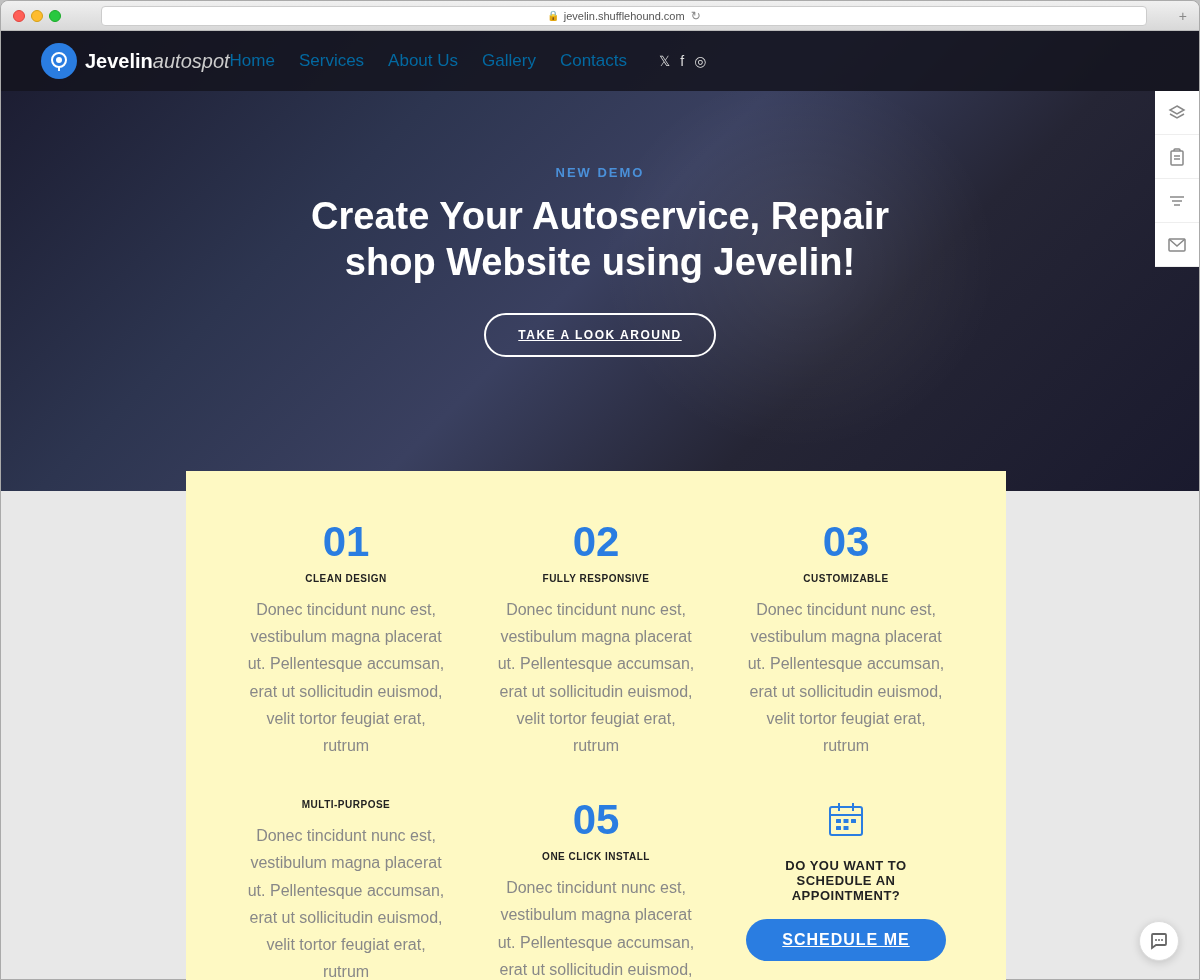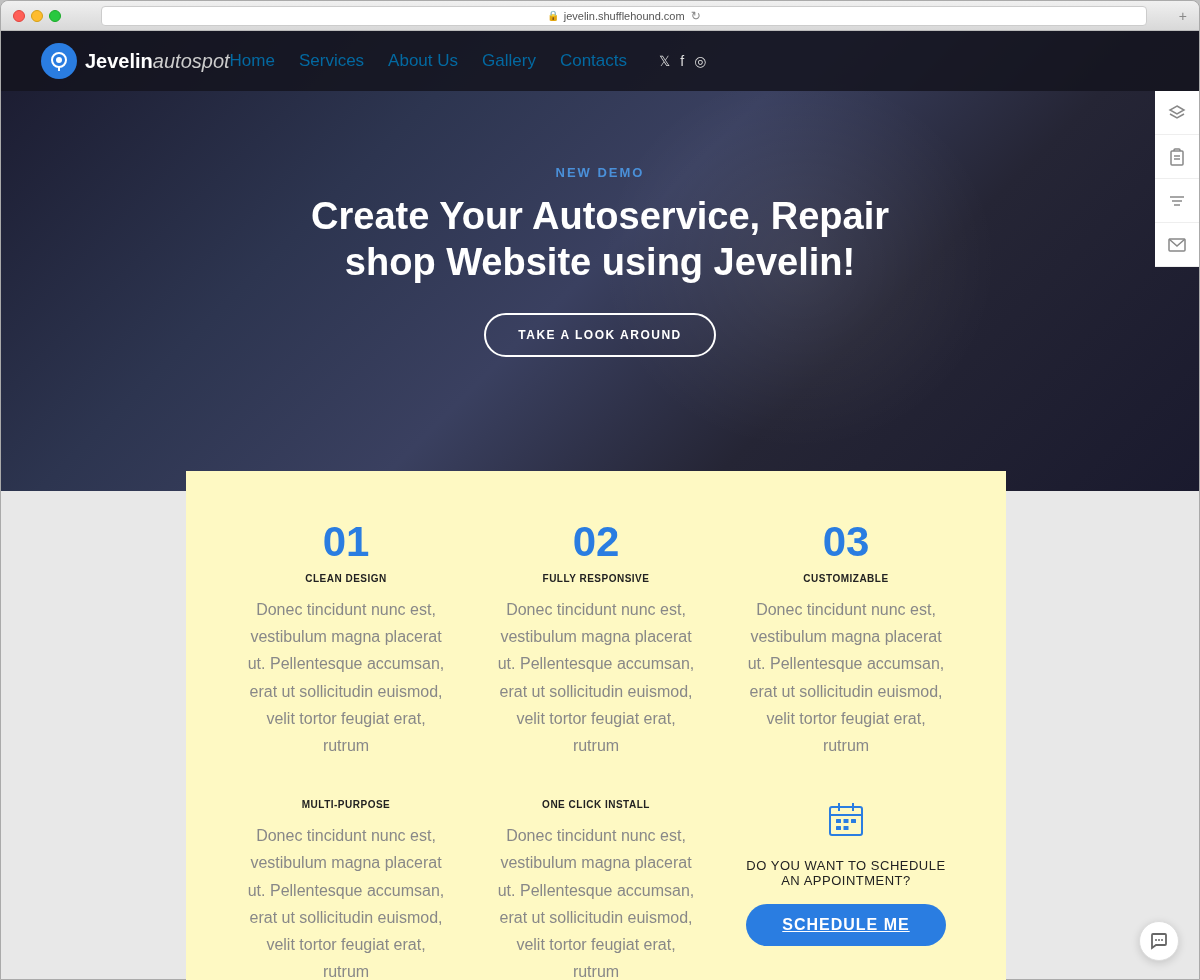--- a/index.html
+++ b/index.html
@@ -127,20 +127,21 @@
       border: 2px solid white;
       border-radius: 30px;
       color: white;
       font-size: 12px;
       font-weight: 700;
       letter-spacing: 1.5px;
       text-transform: uppercase;
       cursor: pointer;
       background: transparent;
       transition: all 0.2s;
+      text-decoration: underline;
     }
 
     
     .sidebar-icons {
       position: absolute;
       right: 0; top: 60px;
       width: 44px;
       background: white;
       display: flex;
       flex-direction: column;
@@ -192,21 +193,21 @@
       color: #888;
       line-height: 1.7;
     }
     .feature-icon-calendar {
       font-size: 38px;
       color: #2a7de1;
       margin-bottom: 10px;
     }
     .feature-cta-title {
       font-size: 13px;
-      font-weight: 400;
+      font-weight: 700;
       color: #222;
       letter-spacing: 0.5px;
       text-transform: uppercase;
       margin-bottom: 16px;
       text-align: center;
     }
     .schedule-btn {
       display: block;
       width: 100%;
       padding: 12px;
@@ -348,20 +349,21 @@
           <div class="feature-title">CUSTOMIZABLE</div>
           <div class="feature-desc">Donec tincidunt nunc est, vestibulum magna placerat ut. Pellentesque accumsan, erat ut sollicitudin euismod, velit tortor feugiat erat, rutrum</div>
         </div>
 
         <div class="feature-item">
           <div class="feature-title">MULTI-PURPOSE</div>
           <div class="feature-desc">Donec tincidunt nunc est, vestibulum magna placerat ut. Pellentesque accumsan, erat ut sollicitudin euismod, velit tortor feugiat erat, rutrum</div>
         </div>
 
         <div class="feature-item">
+          <div class="feature-number">05</div>
           <div class="feature-title">ONE CLICK INSTALL</div>
           <div class="feature-desc">Donec tincidunt nunc est, vestibulum magna placerat ut. Pellentesque accumsan, erat ut sollicitudin euismod, velit tortor feugiat erat, rutrum</div>
         </div>
 
         <div class="feature-item">
           <div class="feature-icon-calendar">
             <svg class="cal-svg" viewBox="0 0 40 40" fill="none" stroke="#2a7de1" stroke-width="2">
               <rect x="4" y="8" width="32" height="28" rx="2"></rect>
               <line x1="4" y1="16" x2="36" y2="16"></line>
               <line x1="13" y1="4" x2="13" y2="12"></line>

